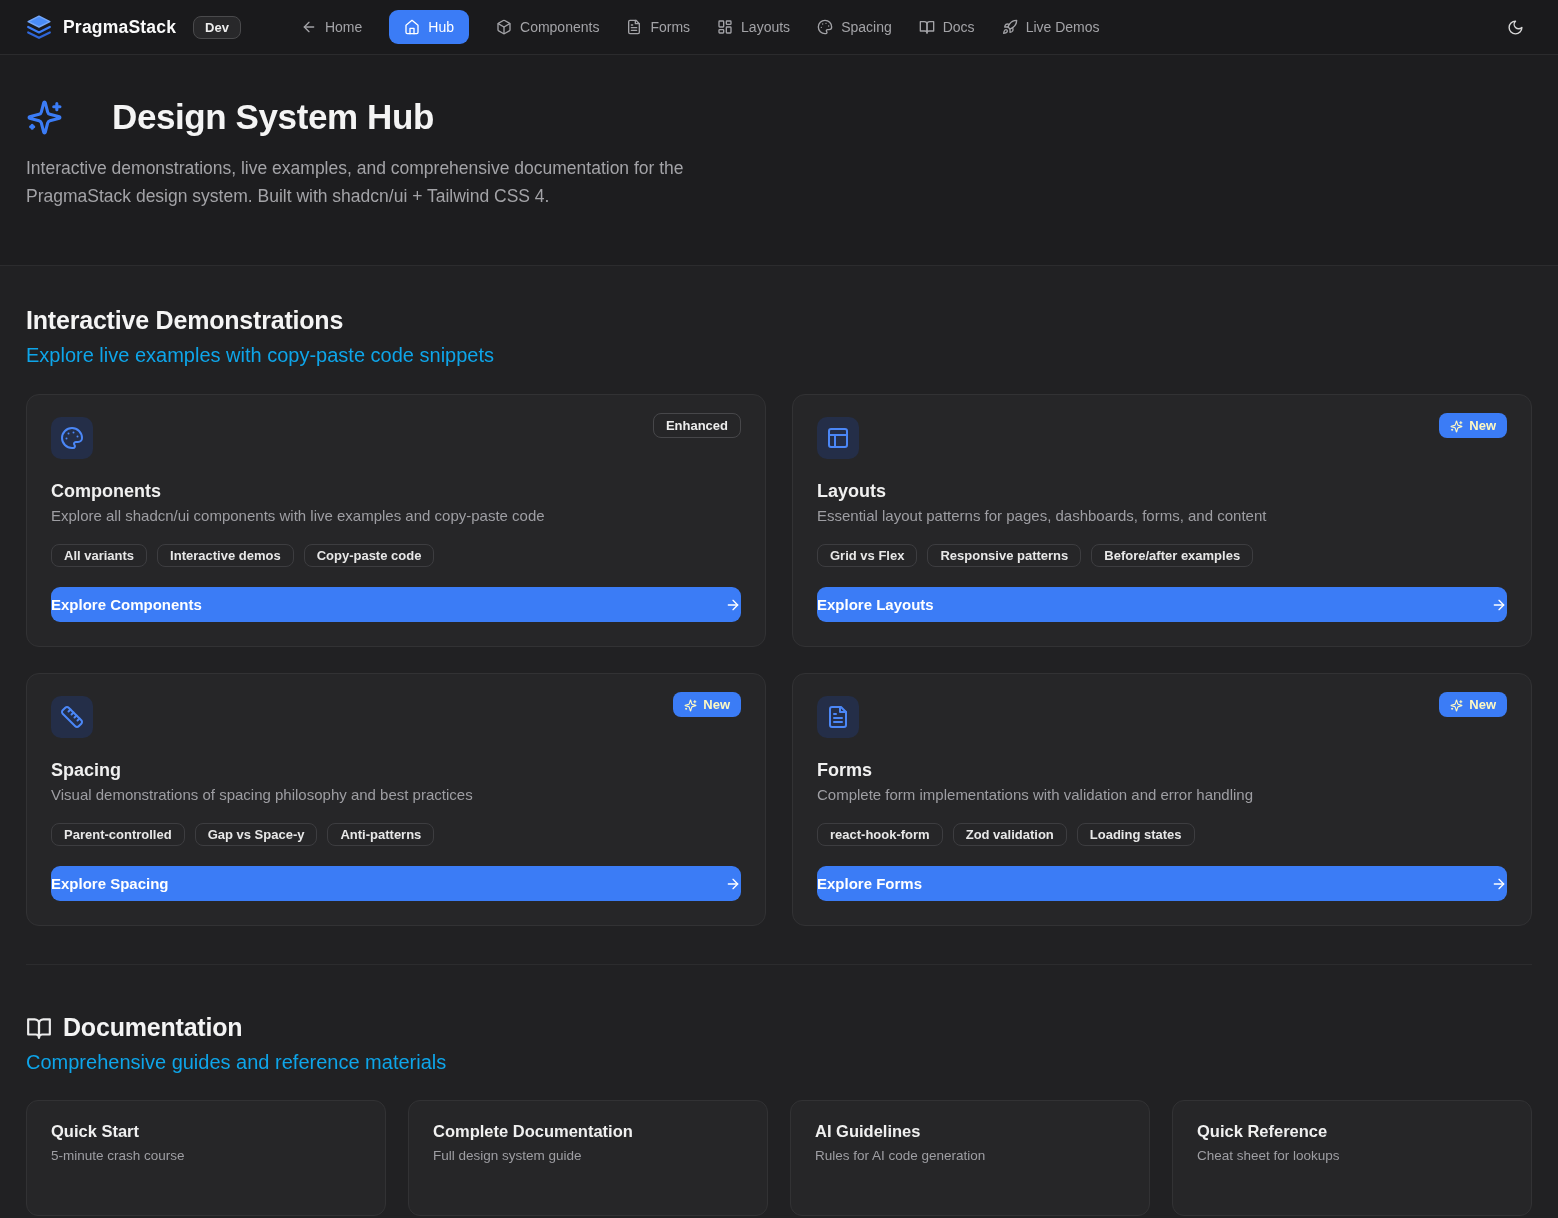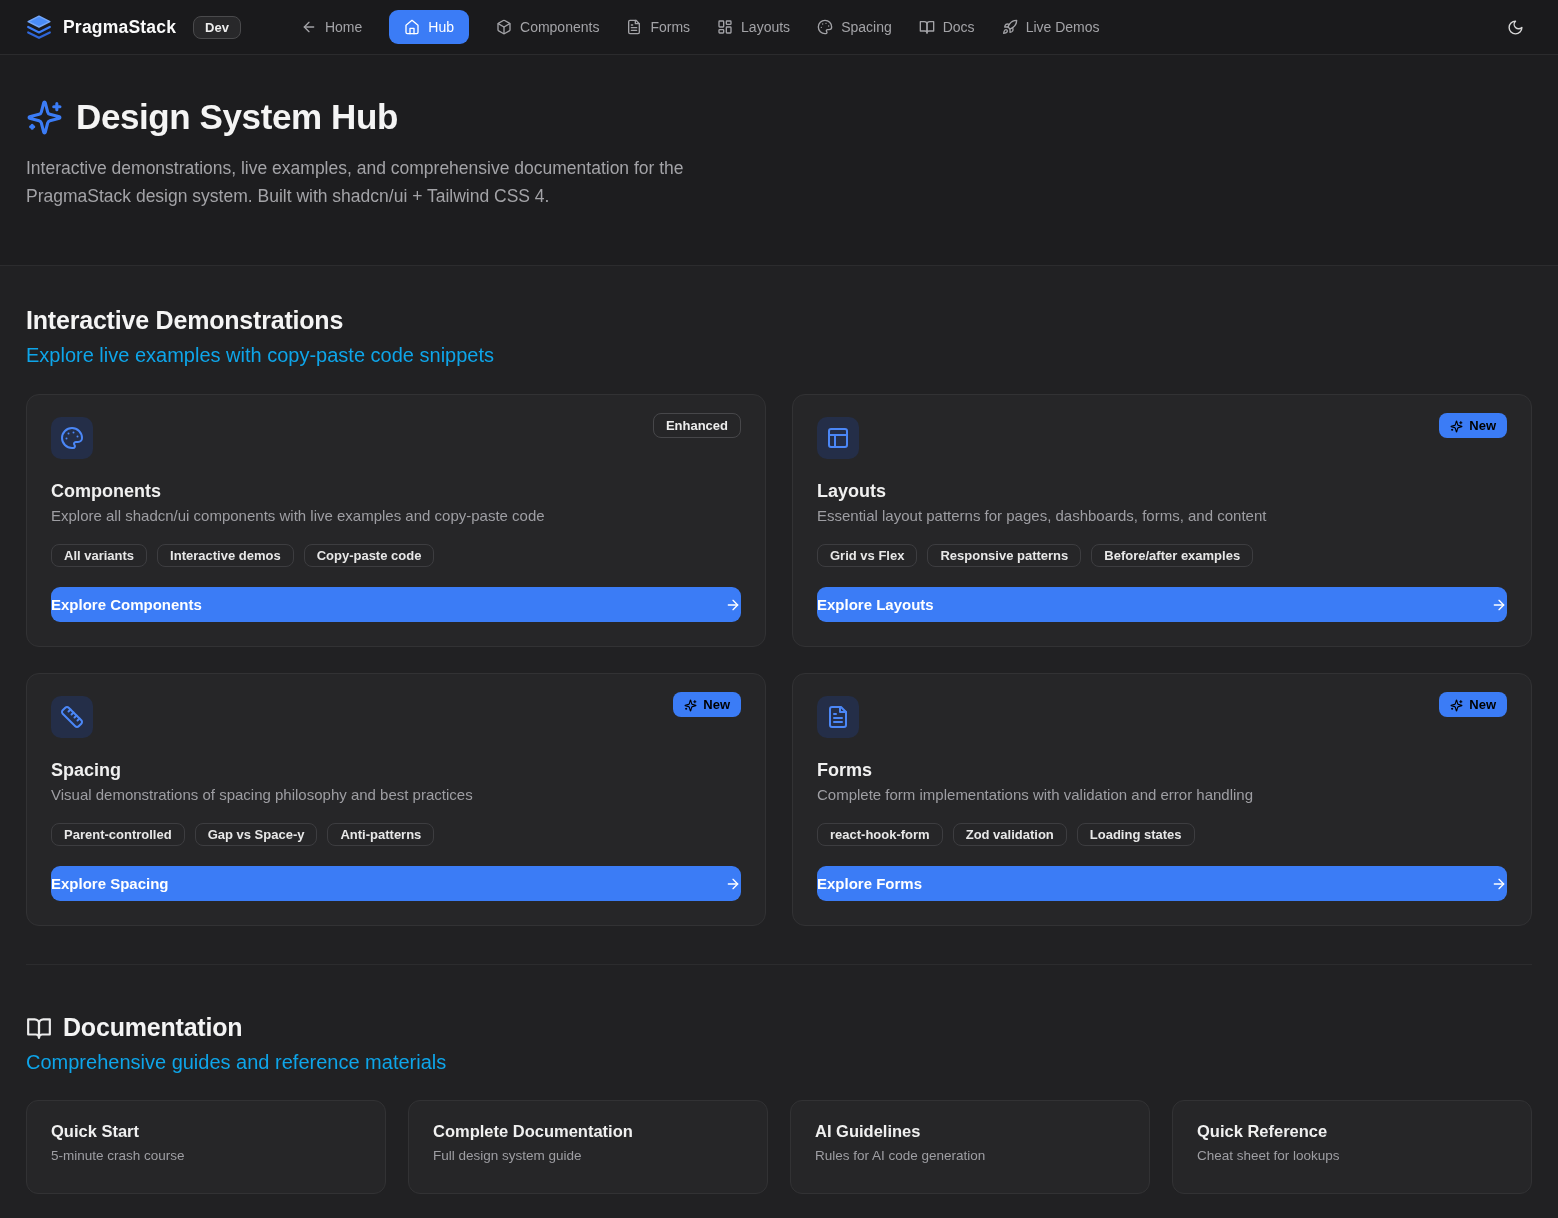--- a/index.html
+++ b/index.html
@@ -40,21 +40,21 @@
   }
   .theme-toggle .icon { width:17px; height:17px; }
 
   
   .hero {
     height:211px; background:#1d1d1f; border-bottom:1px solid #2c2c2e;
     padding:42px 26px 0;
   }
   .hero-title-row { display:flex; align-items:center; gap:13px; }
   .hero-title-row .icon { width:37px; height:37px; color:#3b7cf6; }
-  .hero-title { font-size:35px; font-weight:700; color:#f4f4f4; letter-spacing:-.4px; }
+  .hero-title { font-size:35px; font-weight:700; color:#f4f4f4; letter-spacing:-.4px;margin-left:36px; }
   .hero-desc {
     margin-top:17px; font-size:17.5px; line-height:1.62; color:#a3a3a7; max-width:748px;
   }
 
   
   .main { padding:40px 26px 0; }
   .section-title { font-size:25px; font-weight:700; color:#f4f4f4; letter-spacing:-.2px; }
   .section-sub { margin-top:9px; font-size:20px; color:#0ea5e9; }
 
   .demo-grid { margin-top:27px; display:grid; grid-template-columns:1fr 1fr; gap:26px; }
@@ -63,21 +63,21 @@
     padding:18px 24px 24px;
   }
   .card-top { display:flex; align-items:flex-start; justify-content:space-between; margin-bottom:22px; }
   .tile {
     width:42px; height:42px; border-radius:10px; background:#242e48; color:#4b87f7;
     display:flex; align-items:center; justify-content:center; margin-top:4px;
   }
   .tile .icon { width:24px; height:24px; }
   .badge { font-size:13px; font-weight:700; border-radius:8px; display:inline-flex; align-items:flex-end; gap:6px; }
   .badge.outline { border:1px solid #47474a; color:#ededed; padding:4px 12px; background:transparent; }
-  .badge.solid { background:#3b7cf6; color:#000000; padding:5px 11px; }
+  .badge.solid { background:#3b7cf6; color:#fef9c3; padding:5px 11px; }
   .badge .icon { width:13px; height:13px; }
   .demo-title { font-size:18px; font-weight:700; color:#f0f0f0; }
   .demo-desc { margin-top:5px; font-size:15px; color:#9e9ea3; }
   .tag-row { margin-top:20px; display:flex; gap:10px; }
   .tag {
     border:1px solid #3d3d40; border-radius:8px; padding:3px 12px;
     font-size:13px; font-weight:700; color:#e8e8e8; white-space:nowrap;
   }
   .explore-btn {
     margin-top:20px; width:100%; height:35px; border:none; border-radius:9px;
@@ -88,21 +88,21 @@
 
   .divider { border:none; border-top:1px solid #2c2c2e; margin-top:38px; }
 
   
   .docs-section { margin-top:48px; }
   .docs-title-row { display:flex; align-items:center; gap:11px; }
   .docs-title-row .icon { width:26px; height:26px; color:#ececec; }
   .docs-grid { margin-top:26px; display:grid; grid-template-columns:repeat(4,1fr); gap:22px; }
   .doc-card {
     background:#262628; border:1px solid #323234; border-radius:12px;
-    padding:21px 24px; height:94px; cursor:pointer;
+    padding:21px 24px; height:116px; cursor:pointer;
   }
   .doc-title { font-size:16.5px; font-weight:700; color:#f0f0f0; }
   .doc-desc { margin-top:7px; font-size:13.5px; color:#9e9ea3; }
 </style>
 </head>
 <body>
 
 <header class="navbar">
   <div class="brand">
     <span class="icon logo">

